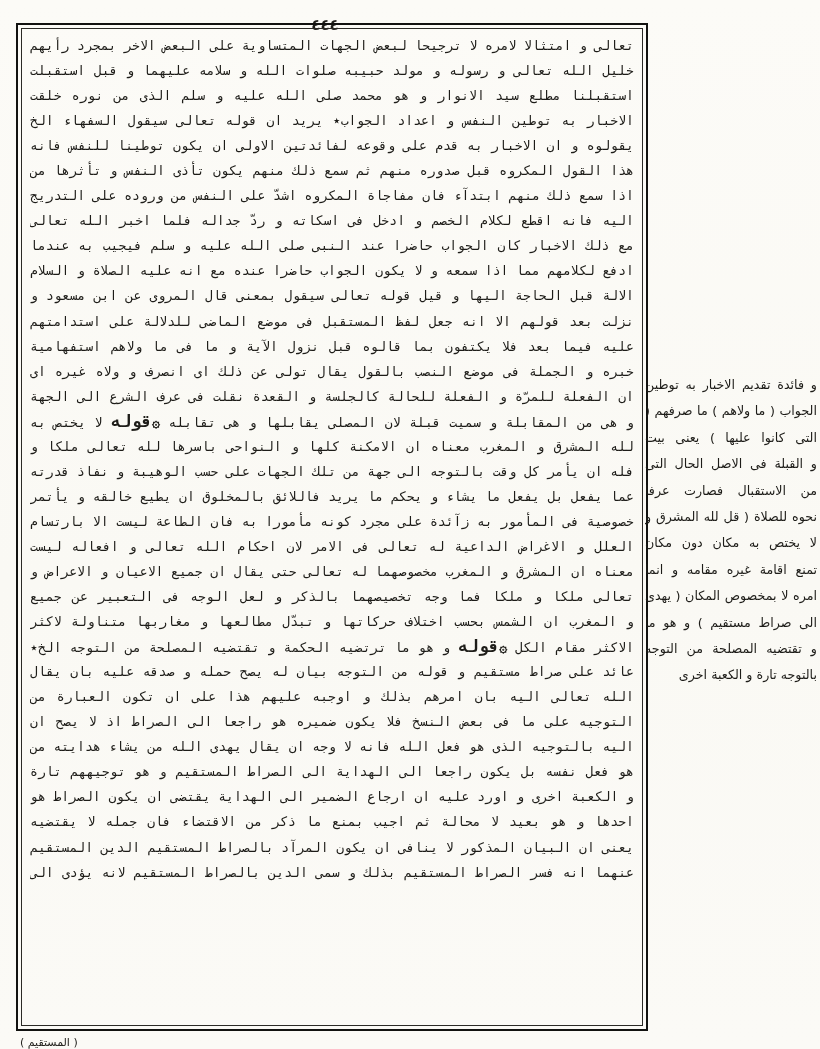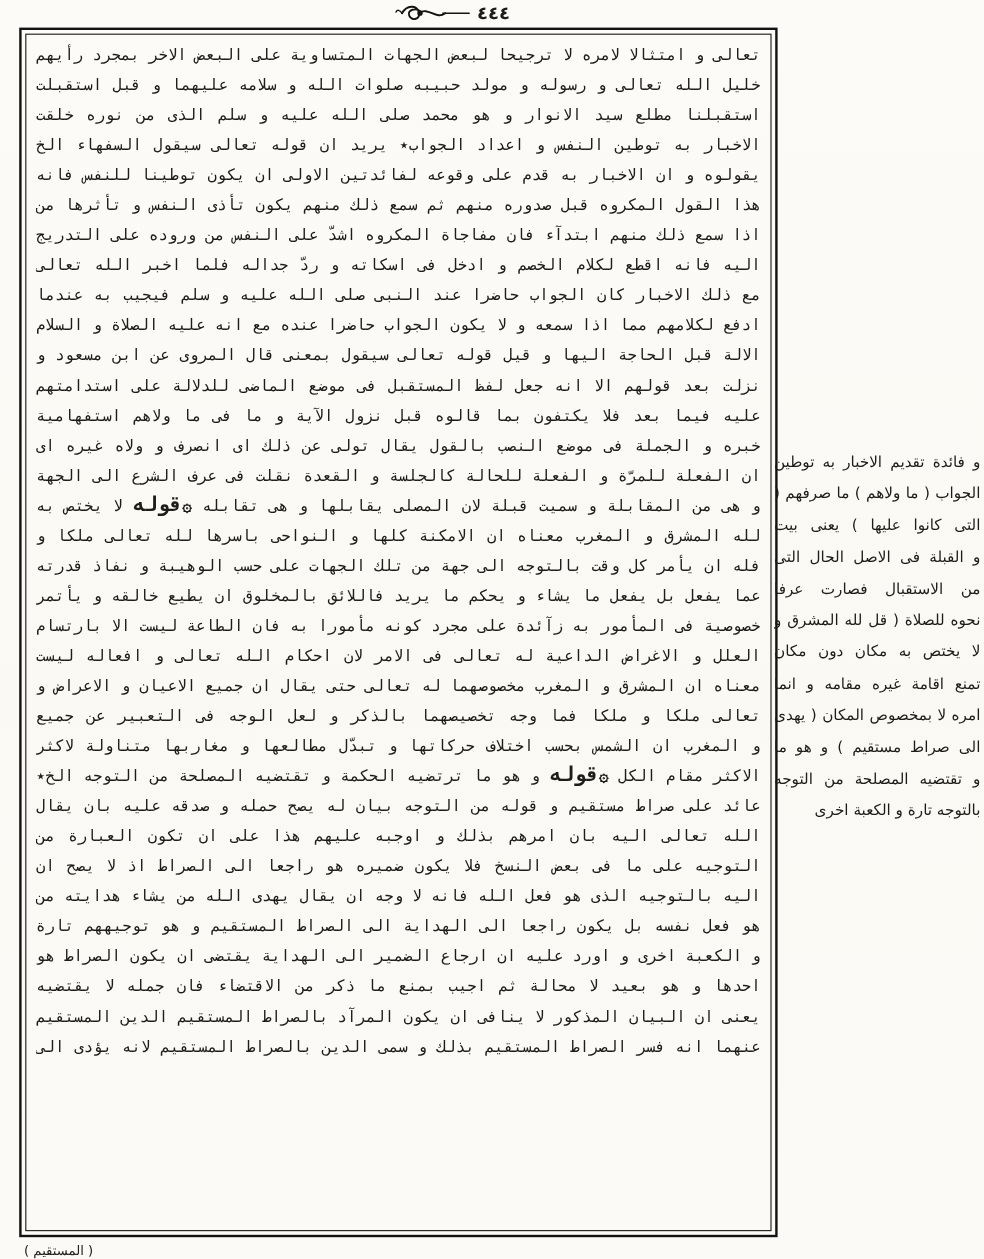--- a/index.html
+++ b/index.html
@@ -6,22 +6,22 @@
   body { background:#ffffff; }
   .page {
     position:relative; width:820px; height:1049px;
     background:linear-gradient(180deg,#fcfbf7 0%,#faf9f4 55%,#fbfaf6 100%);
     font-family:"DejaVu Sans", sans-serif;
     color:#1d1c18;
     overflow:hidden;
   }
   
   .header {
-    position:absolute; top:0; left:225px; width:200px; height:22px;
-    display:flex; align-items:center; justify-content:flex-start; gap:5px;
+    position:absolute; top:16px; left:225px; width:200px; height:22px;
+    display:flex; align-items:center; justify-content:flex-start; gap:5px;flex-direction:column;
   }
   .pagenum { font-size:15px; font-weight:bold; letter-spacing:2px; direction:rtl; }
   .flourish { display:block; }
   
   .frame {
     position:absolute; left:16px; top:23px; width:628px; height:1004px;
     border:2.5px solid #121210; background:transparent;
   }
   .frame-inner { position:absolute; inset:3px; border:1px solid #2b2a26; }
   .text-block {

